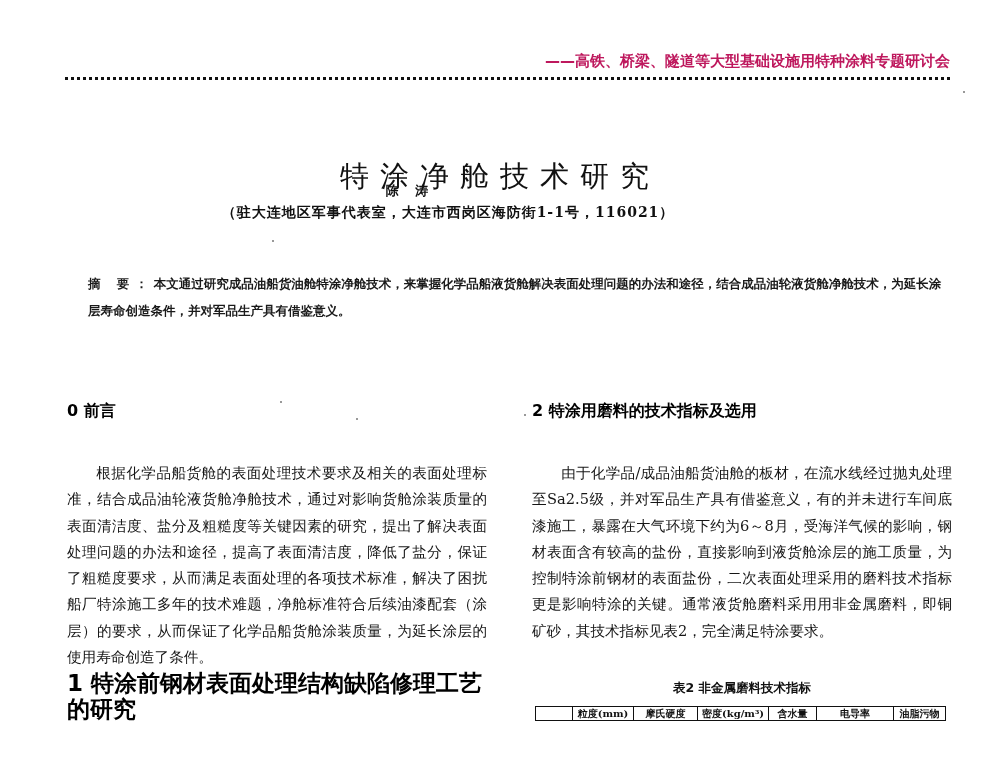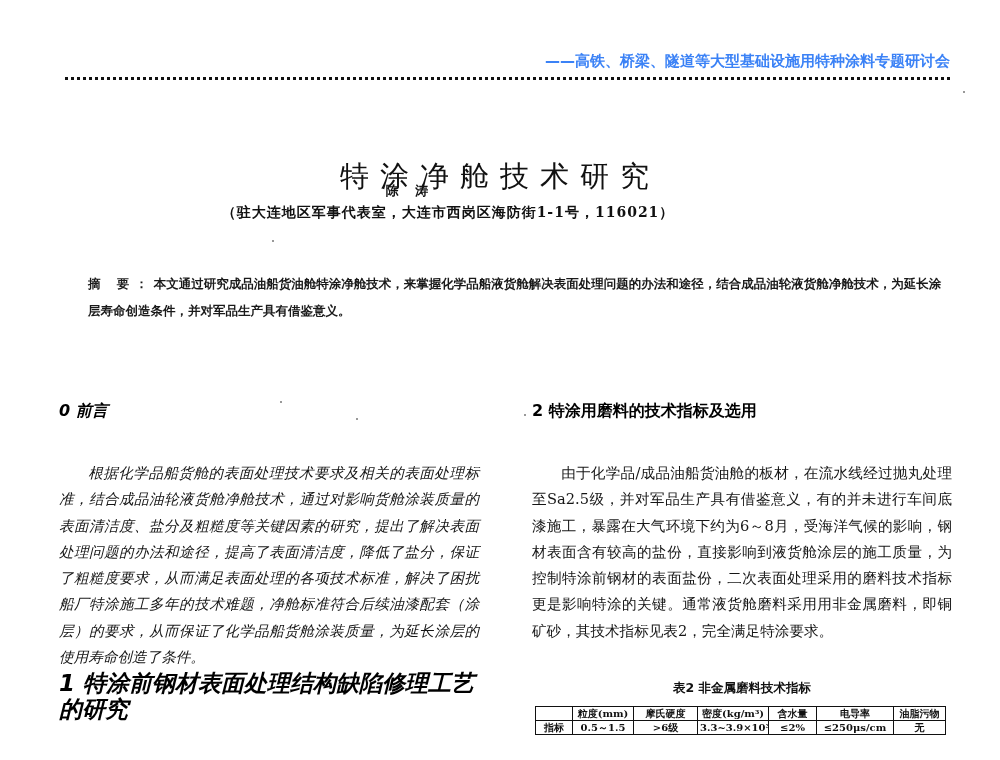--- a/index.html
+++ b/index.html
@@ -4,21 +4,21 @@
 <style>
   html, body { margin:0; padding:0; }
   body {
     width:1000px; height:760px; overflow:hidden; background:#ffffff; position:relative;
     font-family: "DejaVu Serif", "Liberation Serif", serif; color:#111;
   }
   .abs { position:absolute; }
   .running-head {
     left:480px; top:52px; width:470px; text-align:right;
     font-family: "DejaVu Sans", "Liberation Sans", sans-serif; font-weight:bold;
-    font-size:15px; letter-spacing:0px; color:#3b82f6;
+    font-size:15px; letter-spacing:0px; color:#be185d;
   }
   .dotline {
     left:65px; top:77px; width:885px; height:0;
     border-top:3px dotted #111;
   }
   .title {
     left:0; top:133px; width:1000px; text-align:center;
     font-family: "DejaVu Sans", "Liberation Sans", sans-serif; font-weight:normal;
     font-size:29px; letter-spacing:11px; color:#111;margin-top:24px;
   }
@@ -29,21 +29,21 @@
   .affil {
     left:0; top:204px; width:896px; text-align:center;
     font-weight:bold; font-size:14px; letter-spacing:1px;
   }
   .abstract {
     left:88px; top:270px; width:860px;
     font-size:12.5px; font-weight:bold; line-height:27px; color:#1a1a1a;
   }
   .abstract .label { font-family:"DejaVu Sans","Liberation Sans",sans-serif; letter-spacing:6px; }
   .col { width:420px; font-size:14.6px; line-height:26.3px; color:#151515; }
-  .col-left { left:59px; top:398px;font-style:italic; }
+  .col-left { left:67px; top:398px; }
   .col-right { left:532px; top:398px; }
   .h2 {
     font-family: "DejaVu Sans", "Liberation Sans", sans-serif; font-weight:bold;
     font-size:16px; line-height:26px; color:#000;
   }
   .para { text-indent:2em; text-align:justify; text-align-last:left;margin-top:36px; }
   .tcap {
     left:532px; top:680px; width:420px; text-align:center;
     font-family:"DejaVu Sans","Liberation Sans",sans-serif; font-weight:bold; font-size:12.5px;
   }
@@ -96,29 +96,20 @@
   <tbody>
       <tr>
     <td></td>
     <td>粒度(mm)</td>
     <td>摩氏硬度</td>
     <td>密度(kg/m³)</td>
     <td>含水量</td>
     <td>电导率</td>
     <td>油脂污物</td>
   </tr>
-  <tr>
-    <td>指标</td>
-    <td>0.5～1.5</td>
-    <td>&gt;6级</td>
-    <td>3.3~3.9×10³</td>
-    <td>≤2%</td>
-    <td>≤250μs/cm</td>
-    <td>无</td>
-  </tr>
 </tbody>
   </table>
 
 <div class="speck" style="left:963px;top:91px;"></div>
 <div class="speck" style="left:272px;top:240px;"></div>
 <div class="speck" style="left:280px;top:401px;"></div>
 <div class="speck" style="left:356px;top:418px;"></div>
 <div class="speck" style="left:524px;top:414px;"></div>
 
 </body></html>

